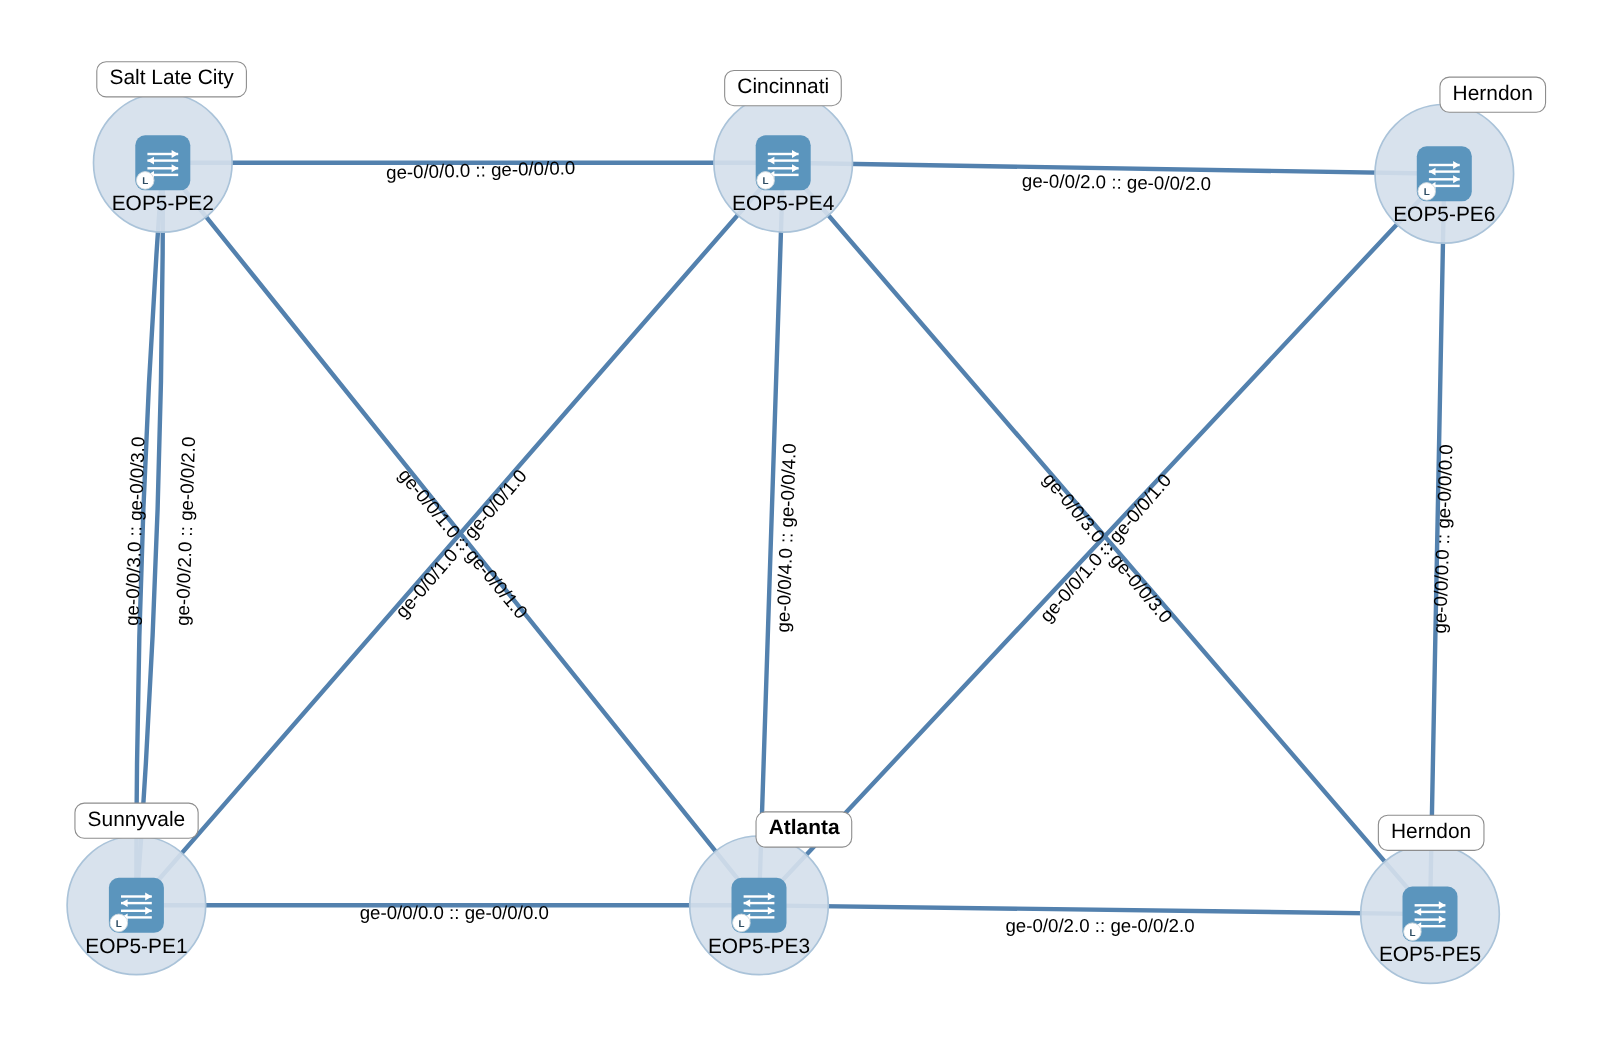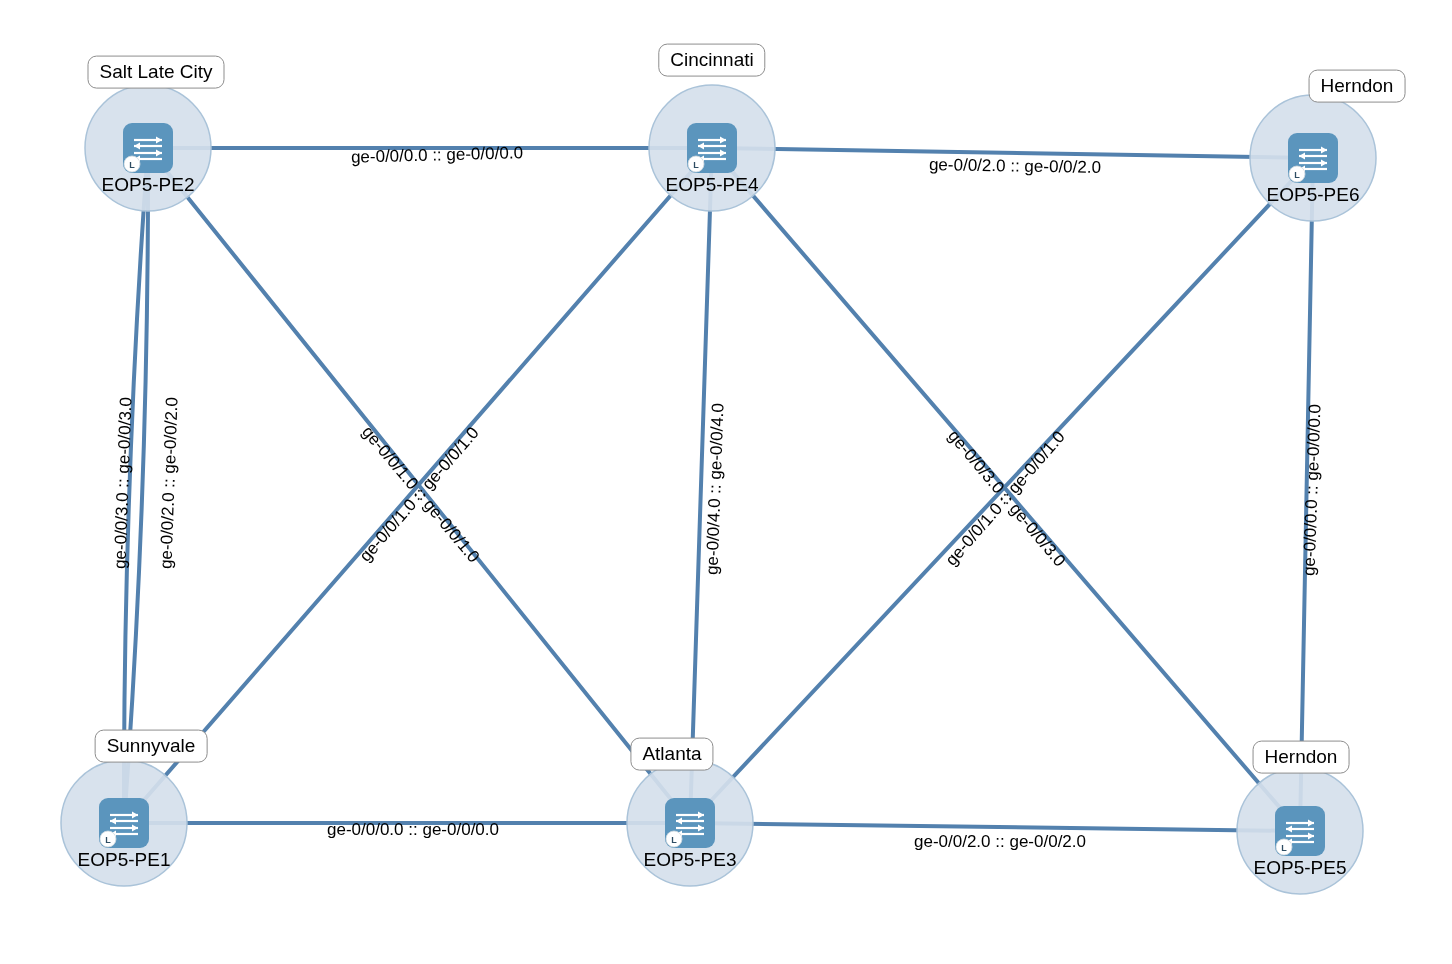--- a/index.html
+++ b/index.html
@@ -209,19 +209,19 @@
         <text x="716" y="489" class="edge-label" transform="rotate(-88 716 489)">ge-0/0/4.0 :: ge-0/0/4.0</text>
         <text x="1006" y="499" class="edge-label" transform="rotate(50 1006 499)">ge-0/0/3.0 :: ge-0/0/3.0</text>
         <text x="1006" y="499" class="edge-label" transform="rotate(-49 1006 499)">ge-0/0/1.0 :: ge-0/0/1.0</text>
         <text x="1313" y="490" class="edge-label" transform="rotate(-88 1313 490)">ge-0/0/0.0 :: ge-0/0/0.0</text>
         <text x="413" y="831" class="edge-label" transform="rotate(0 413 831)">ge-0/0/0.0 :: ge-0/0/0.0</text>
         <text x="1000" y="843" class="edge-label" transform="rotate(0 1000 843)">ge-0/0/2.0 :: ge-0/0/2.0</text>
       </g>
   </svg>
   <div id="site-labels-layer">
       <div class="site-box" style="left: 156px; top: 72px;">Salt Late City</div>
-      <div class="site-box" style="left: 712px; top: 60px;">Cincinnati</div>
+      <div class="site-box" style="left: 712px; top: 80px;">Cincinnati</div>
       <div class="site-box" style="left: 1313px; top: 86px; margin-left: 44px;">Herndon</div>
-      <div class="site-box" style="left: 124px; top: 746px; margin-left: 27px;">Sunnyvale</div>
-      <div class="site-box" style="left: 672px; top: 754px;">Atlanta</div>
+      <div class="site-box" style="left: 124px; top: 746px;">Sunnyvale</div>
+      <div class="site-box" style="left: 731px; top: 754px; font-weight: bold;">Atlanta</div>
       <div class="site-box" style="left: 1301px; top: 757px;">Herndon</div>
     </div>
 </div>
 
 </body></html>

